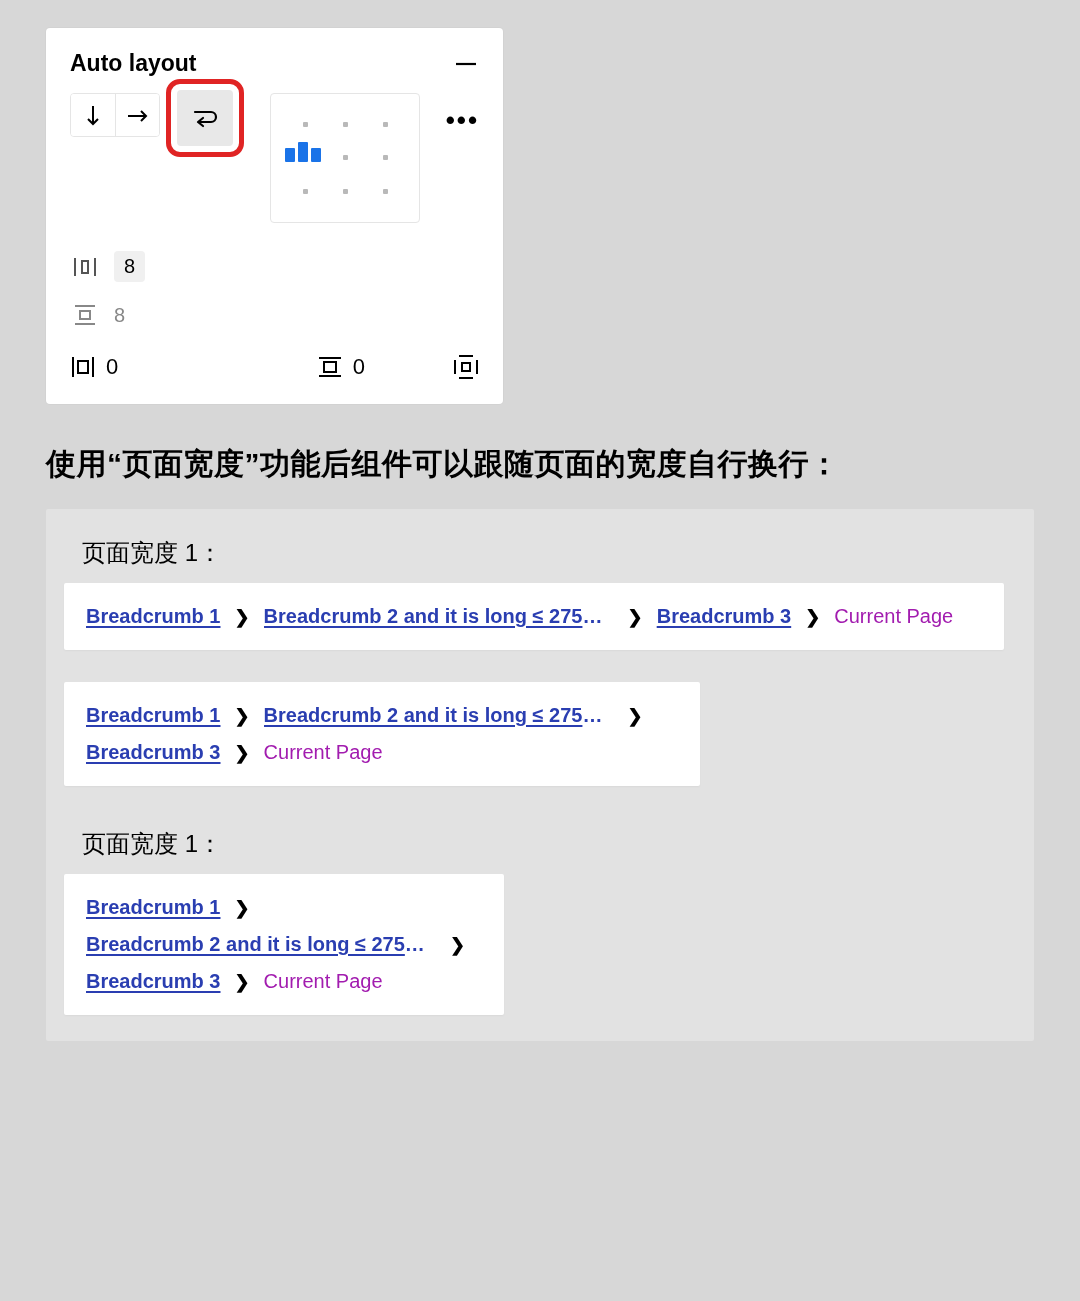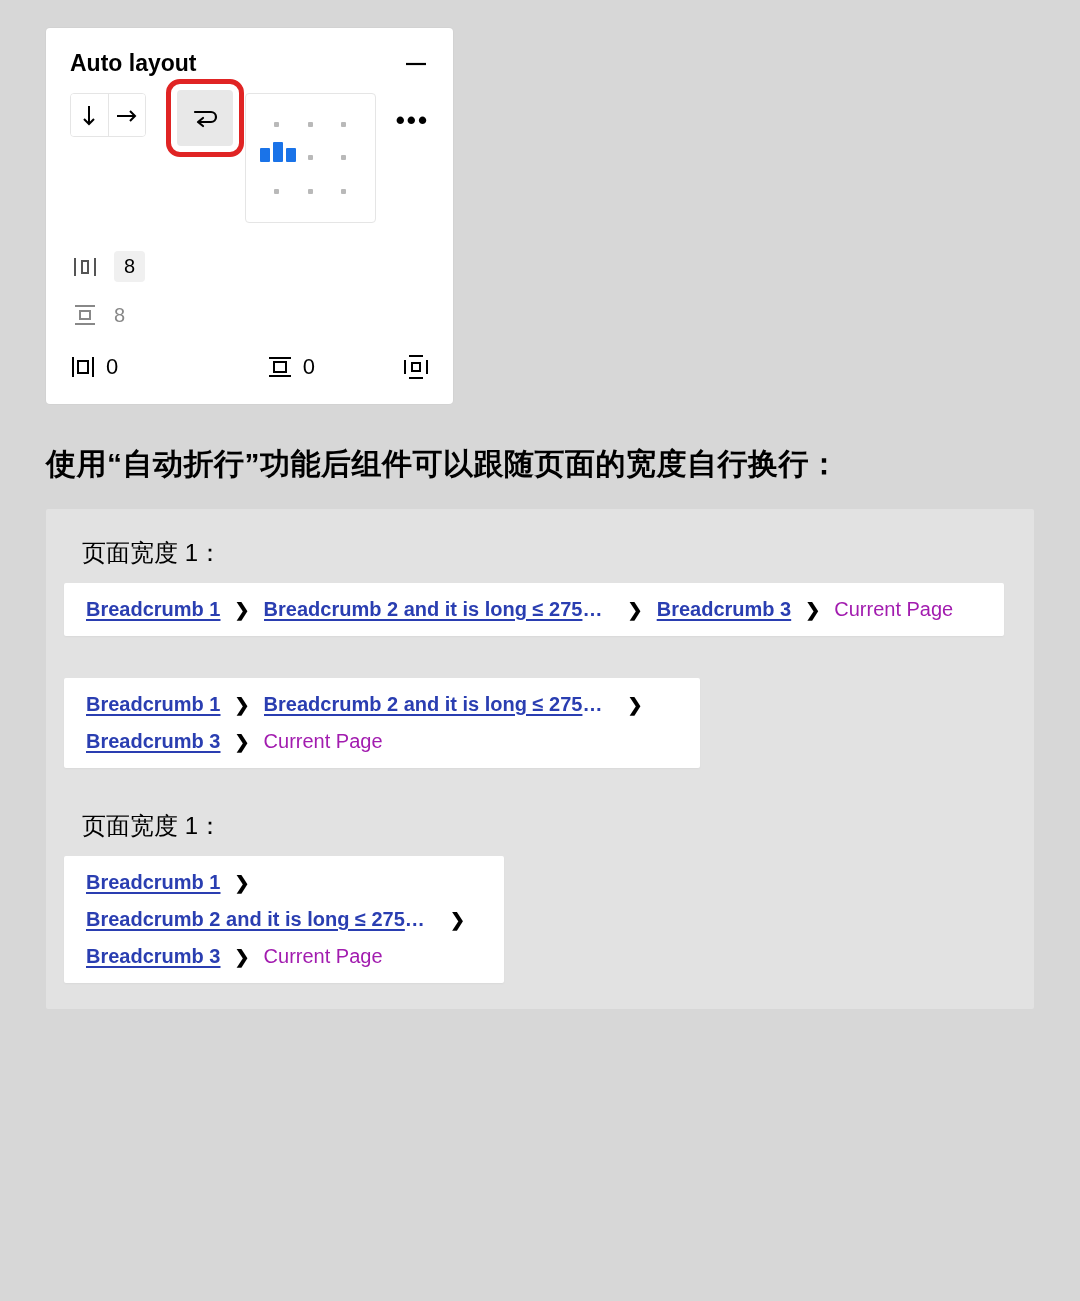--- a/index.html
+++ b/index.html
@@ -16,21 +16,21 @@
   h2.heading {
     font-size: 30px;
     font-weight: 700;
     margin: 18px 0 24px 0;
     letter-spacing: 0.5px;
   }
   .panel {
     background: #fff;
     border-radius: 4px;
     padding: 22px 24px 24px 24px;
-    width: 407px;
+    width: 457px;
     position: relative;
     box-shadow: 0 0 0 1px rgba(0,0,0,0.02);
   }
   .panel-head {
     display: flex;
     align-items: center;
     justify-content: space-between;
     margin-bottom: 16px;
   }
   .panel-title {
@@ -148,27 +148,26 @@
     border-radius:2px;
     padding: 18px 18px 26px 18px;
   }
   .demo-label {
     font-size:24px;
     margin: 10px 0 14px 18px;
   }
   .bc-container {
     background:#fff;
     border-radius:2px;
-    padding: 15px 22px;
+    padding: 22px 22px;
     display:flex;
     flex-wrap:wrap;
     align-items:center;
     row-gap: 14px;
     box-shadow: 0 1px 2px rgba(0,0,0,0.04);
-    margin-top: 10px;
   }
   .bc-w1 { width: 940px; }
   .bc-w2 { width: 636px; }
   .bc-w3 { width: 440px; }
   .crumb {
     color:#2a3eb1;
     text-decoration: underline;
     text-underline-offset: 3px;
     font-size:20px;
     font-weight:600;
@@ -307,21 +306,21 @@
           <line x1="2" y1="6" x2="2" y2="20" stroke="#000" stroke-width="2"></line>
           <line x1="24" y1="6" x2="24" y2="20" stroke="#000" stroke-width="2"></line>
           <rect x="9" y="9" width="8" height="8" fill="none" stroke="#000" stroke-width="2"></rect>
         </svg>
       </div>
     </div>
   </div>
 
   <div class="spacer-v"></div>
 
-  <h2 class="heading">使用“自动折行”功能后组件可以跟随页面的宽度自行换行：</h2>
+  <h2 class="heading">使用“页面宽度”功能后组件可以跟随页面的宽度自行换行：</h2>
 
   <div class="demo-block">
 
     <div class="demo-label">页面宽度 1：</div>
     <div class="bc-container bc-w1">
       <span class="crumb">Breadcrumb 1</span>
       <span class="sep">❯</span>
       <span class="crumb long">Breadcrumb 2 and it is long ≤ 275px…</span>
       <span class="sep">❯</span>
       <span class="crumb">Breadcrumb 3</span>

